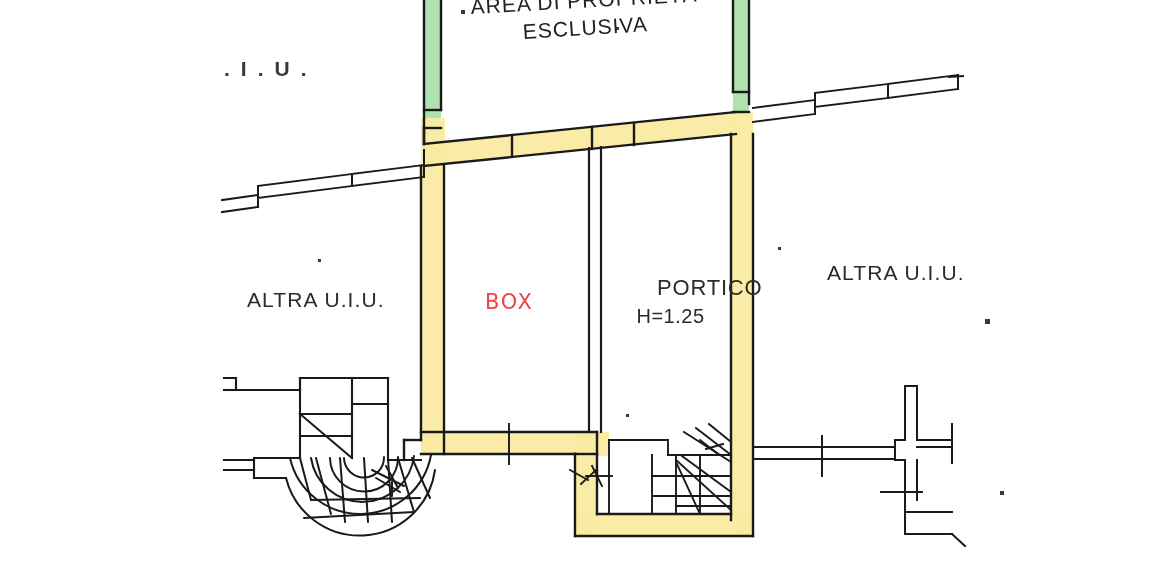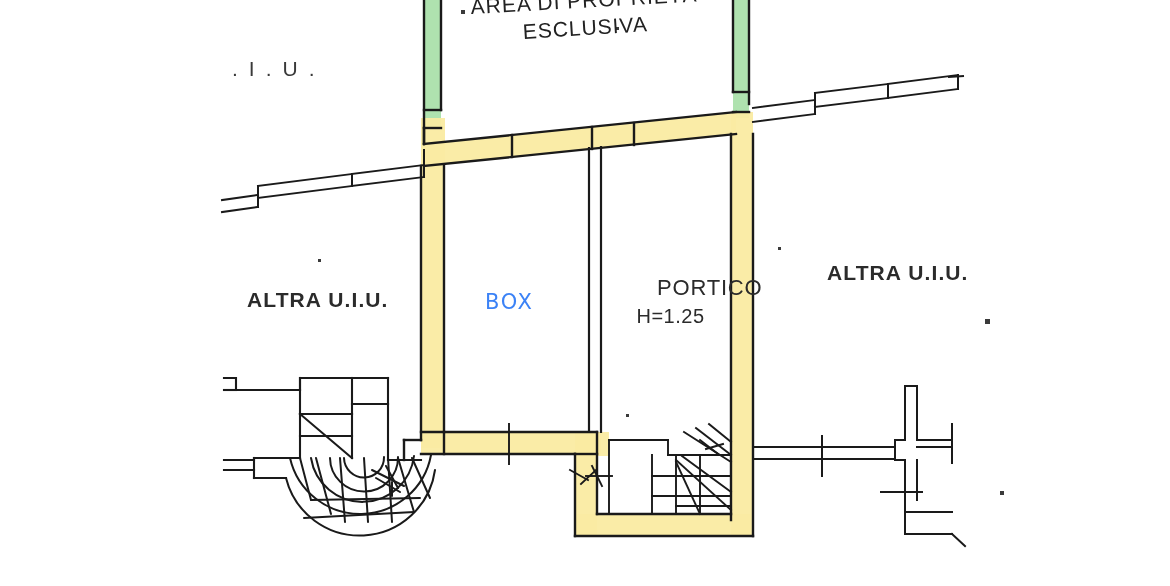--- a/index.html
+++ b/index.html
@@ -28,26 +28,25 @@
   .plan-label {
     position: absolute;
     color: #2b2b2b;
     white-space: pre;
     line-height: 1.12;
     letter-spacing: 0.6px;
   }
   .lbl-altra {
     font-size: 21px;
     letter-spacing: 1.1px;
-    font-weight: bold;
   }
   .lbl-box {
     font-size: 21px;
     letter-spacing: 1.6px;
-    color: #3b82f6;
+    color: #ef4444;
     font-family: "DejaVu Sans", sans-serif;
   }
   .lbl-portico {
     font-size: 22px;
     letter-spacing: 0.8px;
     text-align: center;
     margin-left: 39px;
   }
   .lbl-h {
     font-size: 20px;
@@ -282,21 +281,21 @@
       <rect x="318" y="259" width="3" height="3"></rect>
       <rect x="461" y="10" width="4" height="4"></rect>
       <rect x="616" y="27" width="3" height="3"></rect>
     </g>
   </svg>
 
   <div class="plan-label lbl-area-1" style="left:470px; top:-5px;">AREA DI PROPRIETÀ</div>
 
   <div class="plan-label lbl-area-2" style="left:522px; top:20px;">ESCLUSIVA</div>
 
-  <div class="plan-label lbl-cut" style="left:232px; top:57px;">. I . U .</div>
+  <div class="plan-label lbl-cut" style="left:224px; top:57px;font-weight:bold;">. I . U .</div>
 
   <div class="plan-label lbl-altra" style="left:247px; top:288px;">ALTRA U.I.U.</div>
 
   <div class="plan-label lbl-altra" style="left:827px; top:261px;">ALTRA U.I.U.</div>
 
   <div class="plan-label lbl-box" style="left:485px; top:291px;">BOX</div>
 
   <div class="plan-label lbl-portico" style="left:618px; top:276px; width:105px;">PORTICO</div>
 
   <div class="plan-label lbl-h" style="left:618px; top:305px; width:105px;">H=1.25</div>

